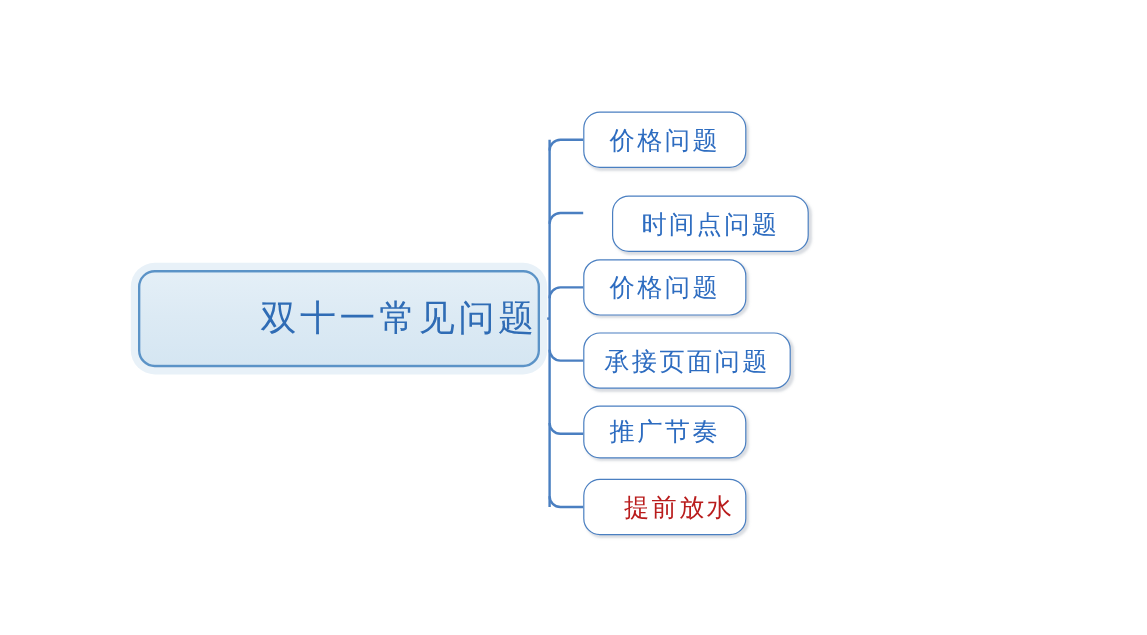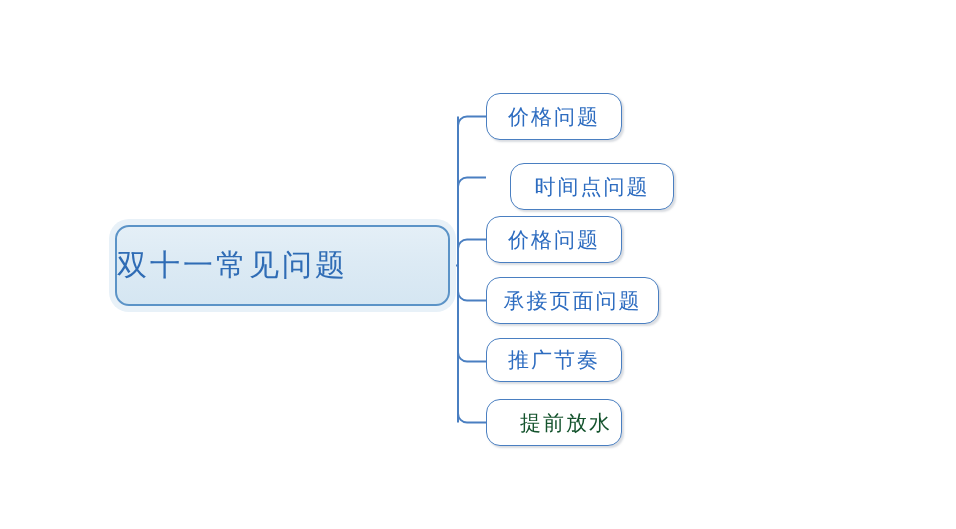--- a/index.html
+++ b/index.html
@@ -33,21 +33,21 @@
     height: 529px;
     pointer-events: none;
   }
 
   
   .root-node {
     position: absolute;
     box-sizing: border-box;
     display: flex;
     align-items: center;
-    justify-content: flex-start;
+    justify-content: flex-end;
     border: 2px solid #5b93c7;
     border-radius: 14px;
     background: linear-gradient(to bottom, #e4eff7 0%, #dceaf4 48%, #d5e6f2 100%);
     box-shadow: 0 0 0 6px #e8f1f8, 0 1px 3px rgba(120,150,175,0.35);
     color: #2f6cb5;
     letter-spacing: 3px;
     white-space: nowrap;
   }
 
   
@@ -98,18 +98,18 @@
       </div>
       <div class="leaf-node" style="left: 486px; top: 216px; width: 136px; height: 47px; font-size: 21px; color: rgb(45, 108, 192); border-color: rgb(74, 127, 193); background: rgb(255, 255, 255);">
         <span>价格问题</span>
       </div>
       <div class="leaf-node" style="left: 486px; top: 277px; width: 173px; height: 47px; font-size: 21px; color: rgb(45, 108, 192); border-color: rgb(74, 127, 193); background: rgb(255, 255, 255);">
         <span>承接页面问题</span>
       </div>
       <div class="leaf-node" style="left: 486px; top: 338px; width: 136px; height: 44px; font-size: 21px; color: rgb(45, 108, 192); border-color: rgb(74, 127, 193); background: rgb(255, 255, 255);">
         <span>推广节奏</span>
       </div>
-      <div class="leaf-node" style="left: 486px; top: 399px; width: 136px; height: 47px; font-size: 21px; color: #14532d; border-color: rgb(74, 127, 193); background: rgb(255, 255, 255); padding-left: 24px;">
+      <div class="leaf-node" style="left: 486px; top: 399px; width: 136px; height: 47px; font-size: 21px; color: #b91c1c; border-color: rgb(74, 127, 193); background: rgb(255, 255, 255); padding-left: 24px;">
         <span>提前放水</span>
       </div>
     </div>
 
 </div>
 
 </body></html>

